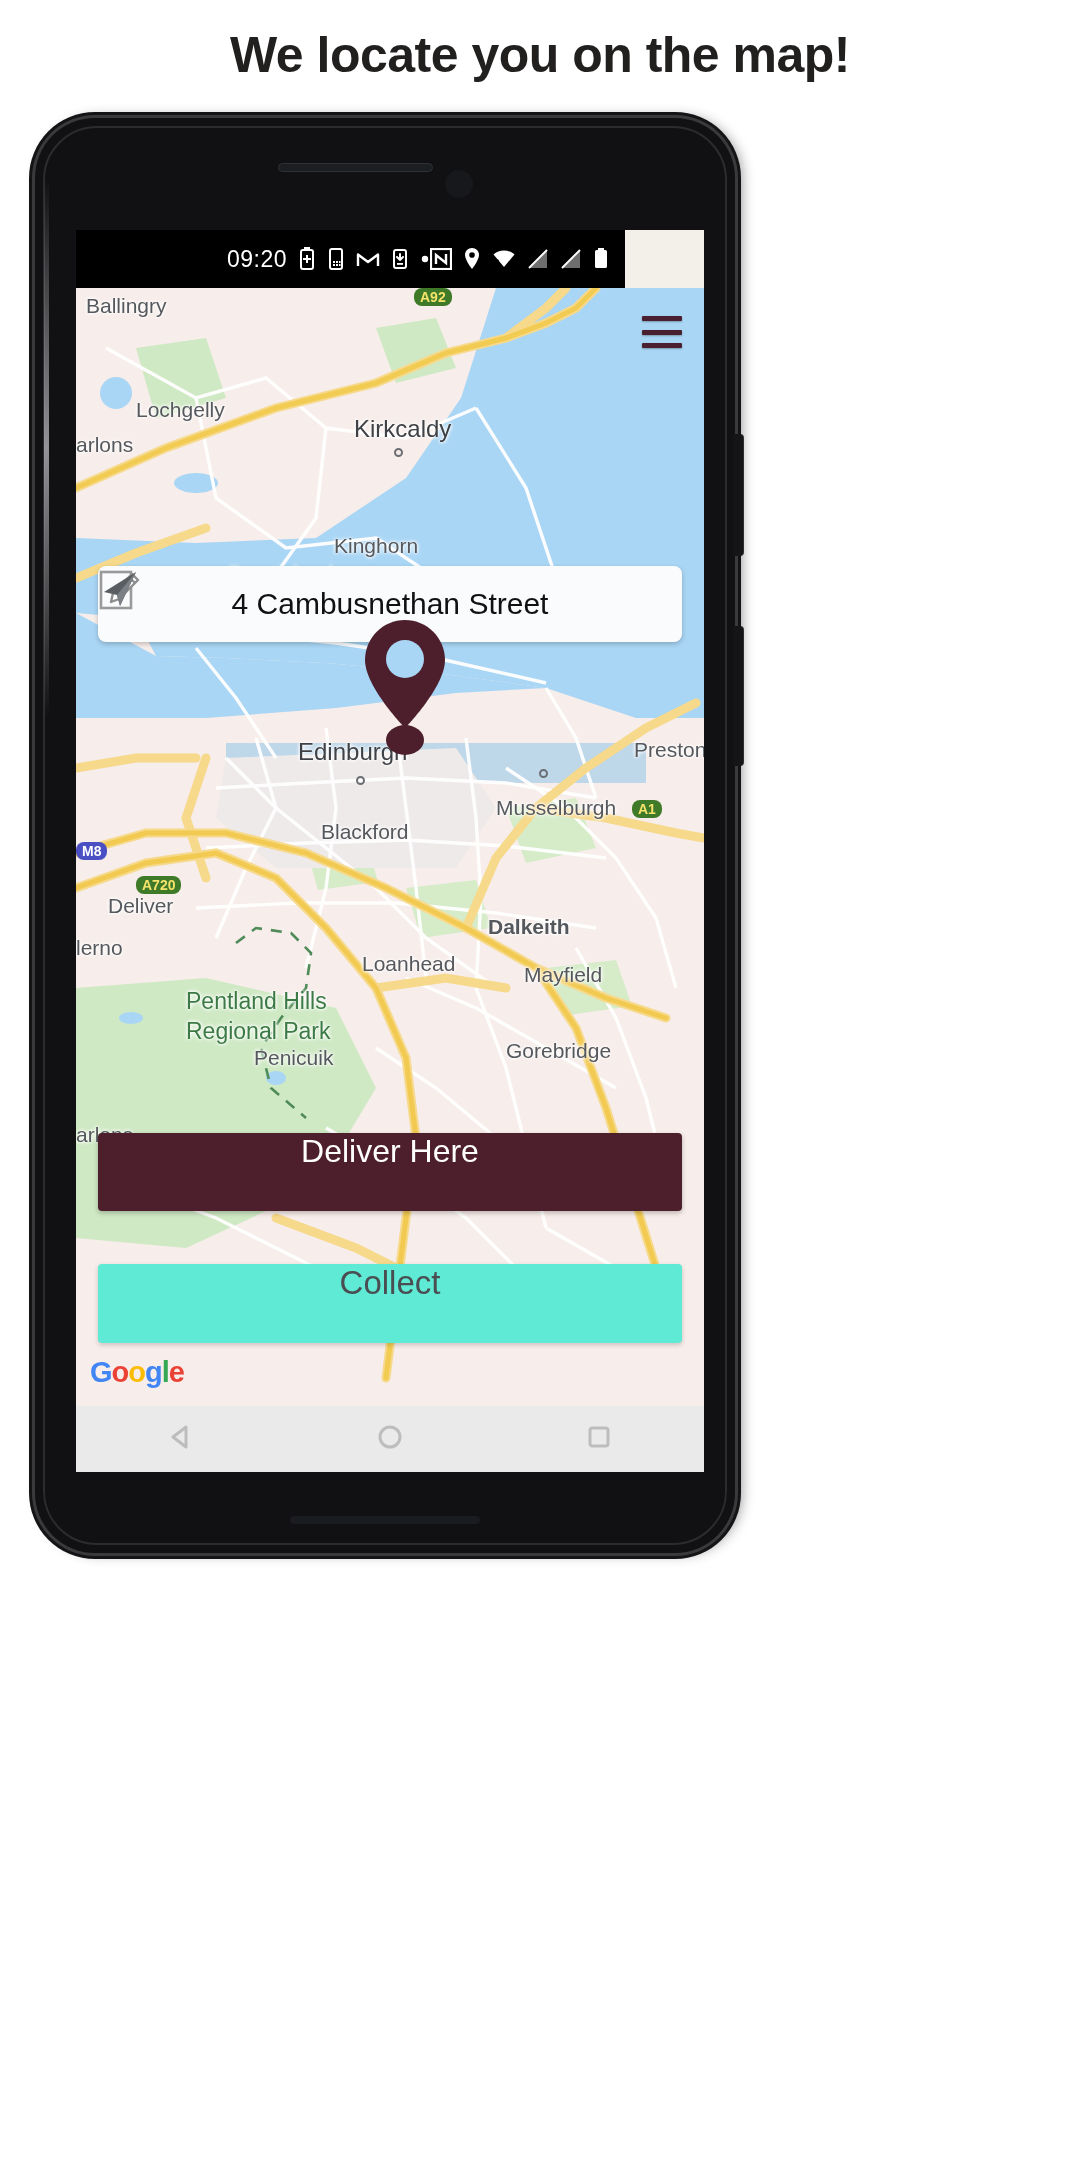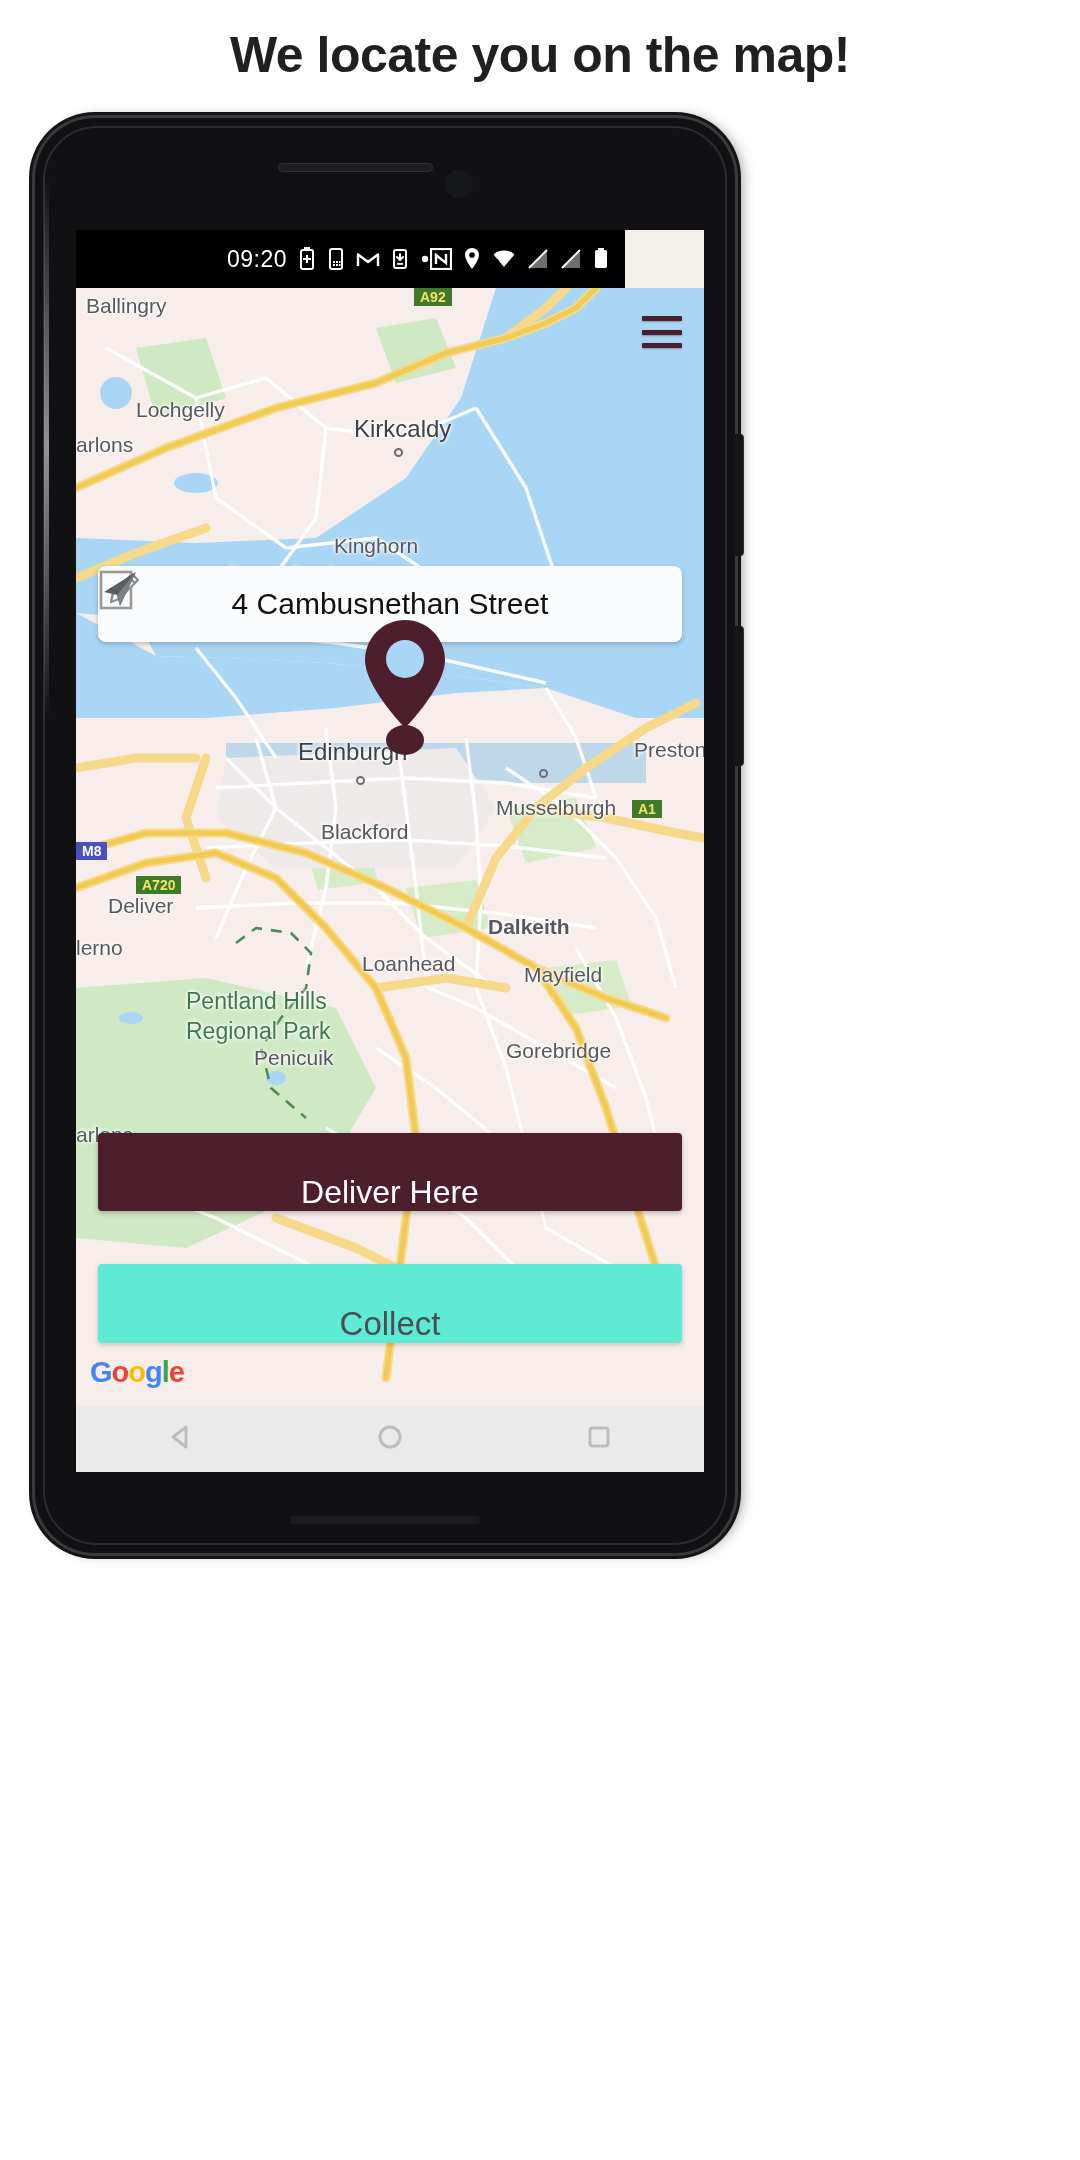--- a/index.html
+++ b/index.html
@@ -72,21 +72,21 @@
   .ic { display: inline-block; }
   .ic svg { display: block; }
 
   
   .map { position: absolute; left: 0; top: 58px; width: 628px; height: 1134px; overflow: hidden; background: #f6ece9; }
   .map svg { position: absolute; left: 0; top: 0; }
   .mlabel { position: absolute; font-size: 21px; color: #55585c; white-space: nowrap; text-shadow: 0 0 4px #fff, 0 0 4px #fff, 0 0 2px #fff; }
   .mlabel.green { color: #3b7a45; font-size: 23px; }
   .mlabel.big { font-size: 24px; color: #3e4145; }
   .citydot { position: absolute; width: 9px; height: 9px; border: 2px solid #6b6e72; border-radius: 50%; background: transparent; }
-  .shield { position: absolute; font-size: 14px; font-weight: bold; color: #f5e36b; background: #3f7a29; border-radius: 0; padding: 2px 6px; line-height: 1; }
+  .shield { position: absolute; font-size: 14px; font-weight: bold; color: #f5e36b; background: #3f7a29; border-radius: 8px; padding: 2px 6px; line-height: 1; }
   .shield.blue { background: #4a50c4; color: #fff; }
 
   
   .hamburger { position: absolute; right: 22px; top: 28px; width: 40px; height: 32px; display: flex; flex-direction: column; justify-content: space-between; }
   .hamburger i { display: block; height: 5px; border-radius: 1px; background: #4a2030; box-shadow: 0 1px 2px rgba(0,0,0,.3); }
 
   
   .addr-wrap { position: absolute; left: 22px; top: 278px; width: 584px; }
   .addr {
     position: relative; height: 76px; background: #fafbfc; border-radius: 8px;
@@ -97,21 +97,21 @@
   .addr-tail { position: absolute; left: 50%; top: 76px; margin-left: -15px; width: 0; height: 0;
     border-left: 15px solid transparent; border-right: 15px solid transparent; border-top: 16px solid #fafbfc; }
 
   
   .pin { position: absolute; left: 286px; top: 330px; width: 86px; height: 112px; }
   .pin-dot { position: absolute; left: 310px; top: 437px; width: 38px; height: 30px; border-radius: 50%; background: #4d1f2d; }
 
   
   .btn {
     position: absolute; left: 22px; width: 584px; height: 78px;
-    display: flex; align-items: flex-end; justify-content: center;
+    display: flex; align-items: flex-start; justify-content: center;
     font-size: 32px; border-radius: 4px;
   }
   .btn-deliver { top: 845px; background: #4d1f2d; color: #fff; box-shadow: 0 2px 5px rgba(0,0,0,.25); }
   .btn-collect { top: 976px; height: 79px; background: #5eead4; color: #4a4d51; font-size: 33px; box-shadow: 0 2px 5px rgba(0,0,0,.18); }
 
   
   .glogo { position: absolute; left: 14px; top: 1068px; font-size: 29px; font-weight: bold; letter-spacing: -1px; }
   .glogo span:nth-child(1){color:#4285F4}.glogo span:nth-child(2){color:#EA4335}
   .glogo span:nth-child(3){color:#FBBC05}.glogo span:nth-child(4){color:#4285F4}
   .glogo span:nth-child(5){color:#34A853}.glogo span:nth-child(6){color:#EA4335}

